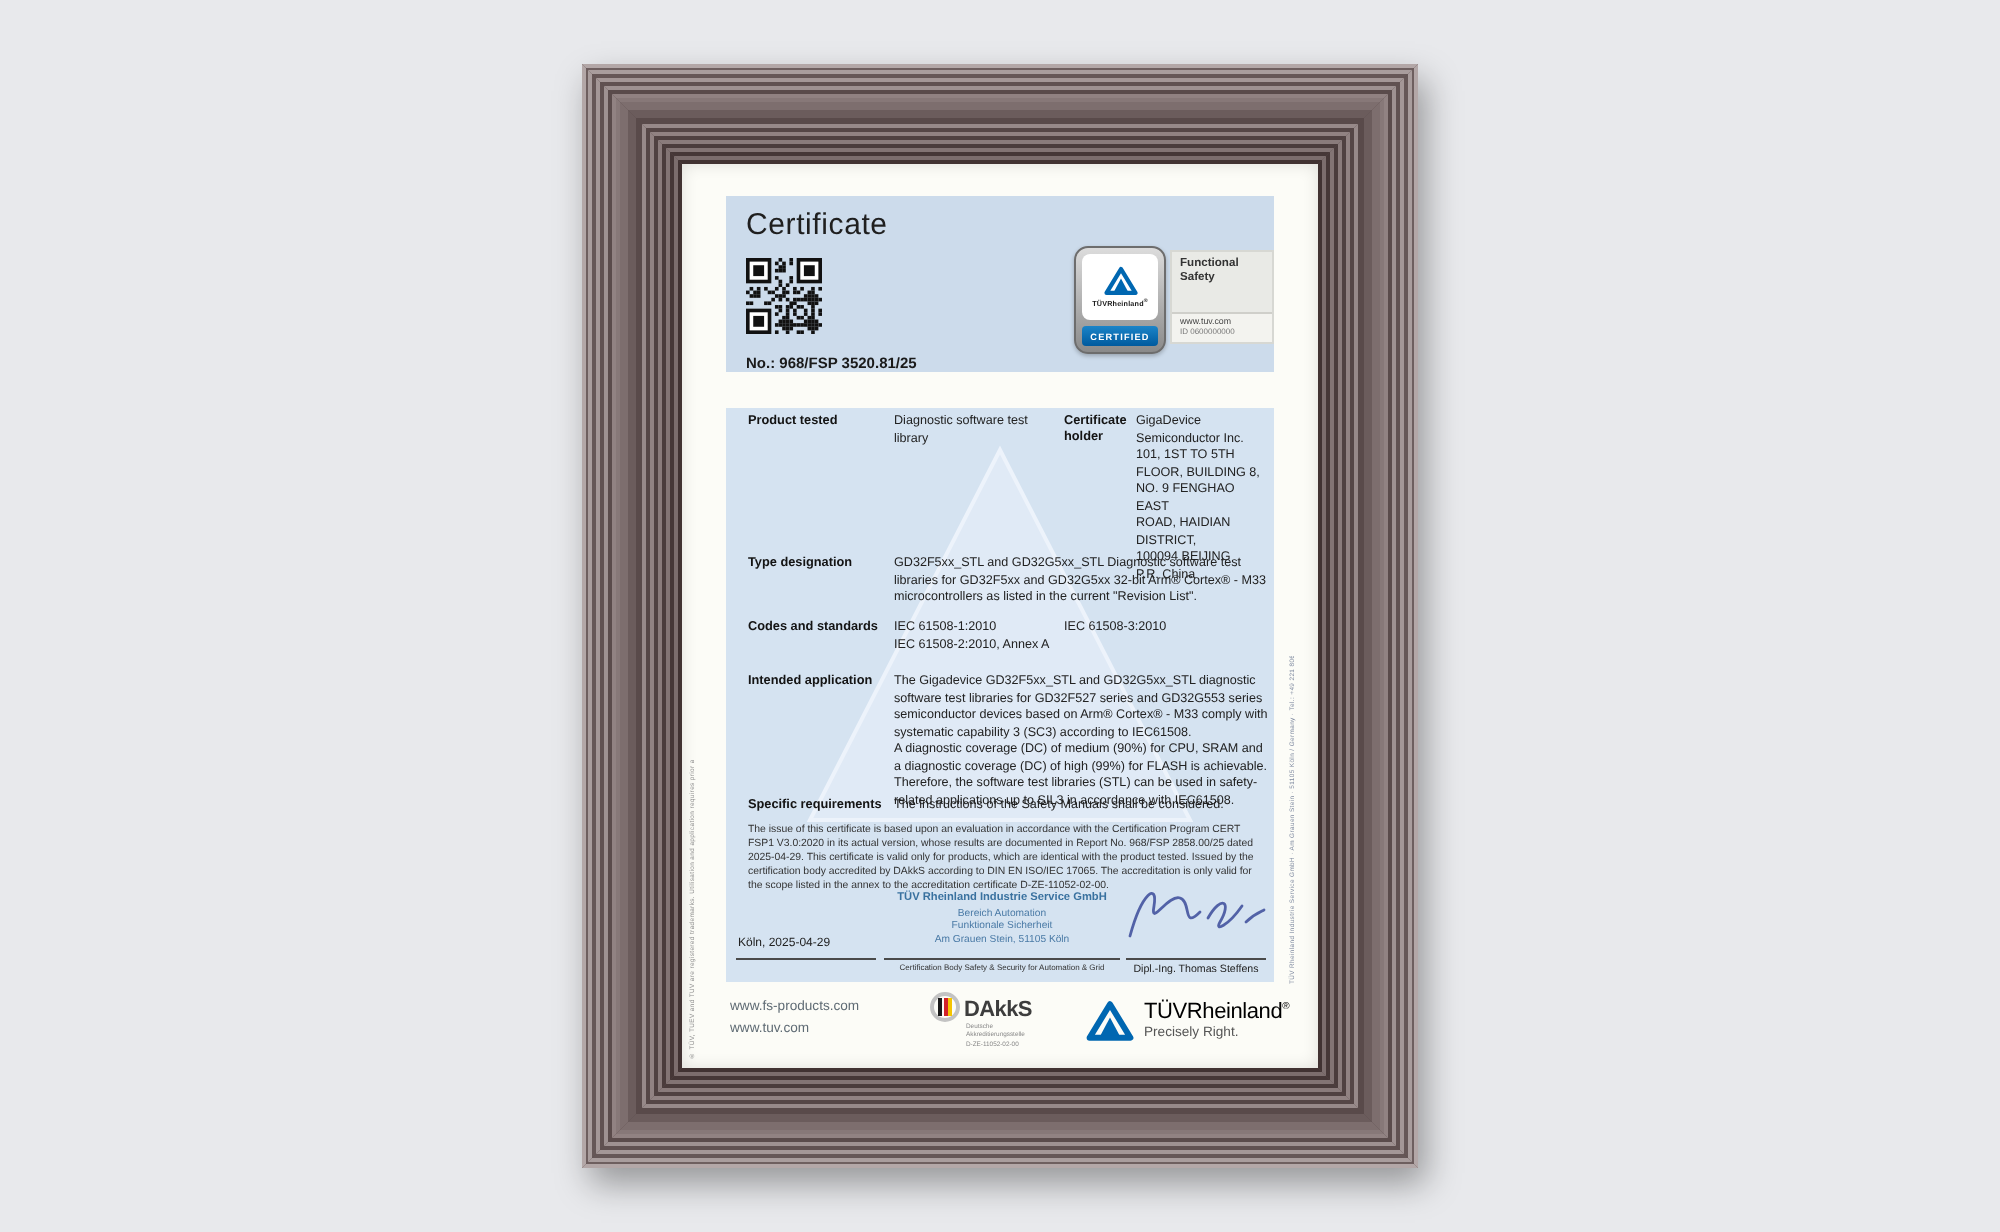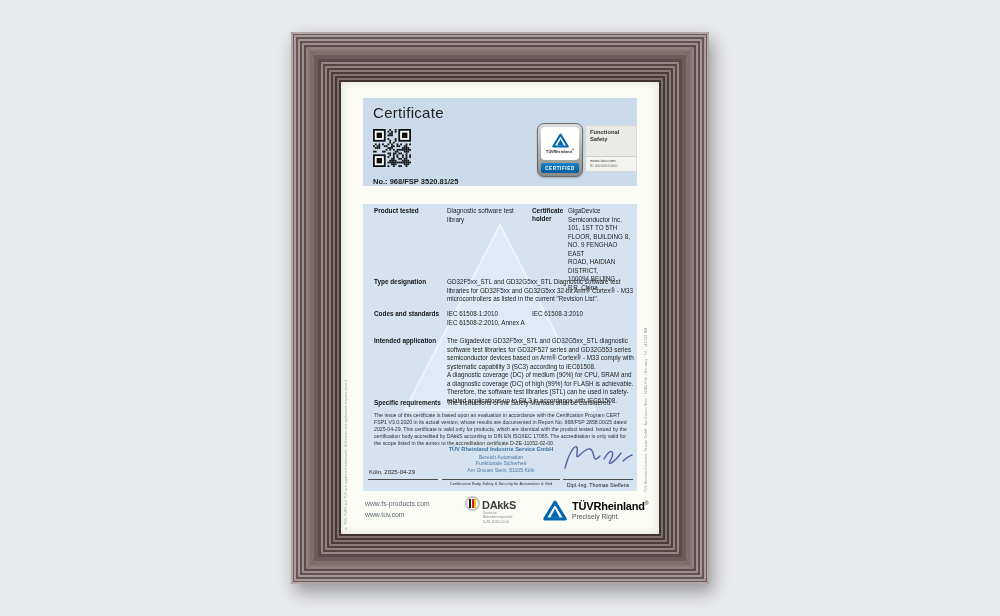--- a/index.html
+++ b/index.html
@@ -106,22 +106,22 @@
   .swirl .bar { position:absolute; top:1px; width:2px; height:9px; }
   .swirl .b1 { left:2px; background:#1a1a1a; }
   .swirl .b2 { left:4.5px; background:#d2232a; }
   .swirl .b3 { left:7px; background:#f5c400; }
   .dakks-name { font-size:11px; font-weight:bold; color:#3d3d3d; letter-spacing:-.3px; margin-left:2px; }
   .dakks-sub { margin-left:18px; font-size:3.2px; color:#888; line-height:1.35; }
 
   .tuv-foot { position:absolute; left:202px; top:418px; display:flex; align-items:flex-start; }
   .tuv-words { margin-left:5px; }
   .tuv-wordline { font-size:11px; color:#000; letter-spacing:-.2px; }
-  .tuv-strong { font-weight:700; }
-  .tuv-rest { font-weight:700;margin-top:48px; }
+  .tuv-strong { font-weight:400; }
+  .tuv-rest { font-weight:400;margin-top:48px; }
   .tuv-reg { font-size:5px; vertical-align:super; }
   .tuv-tag { font-size:6.8px; color:#555; margin-top:1px; }
 </style>
 </head>
 <body>
 
 <div class="frame">
   <div class="frame-side f-top"></div>
   <div class="frame-side f-bottom"></div>
   <div class="frame-side f-left"></div>

